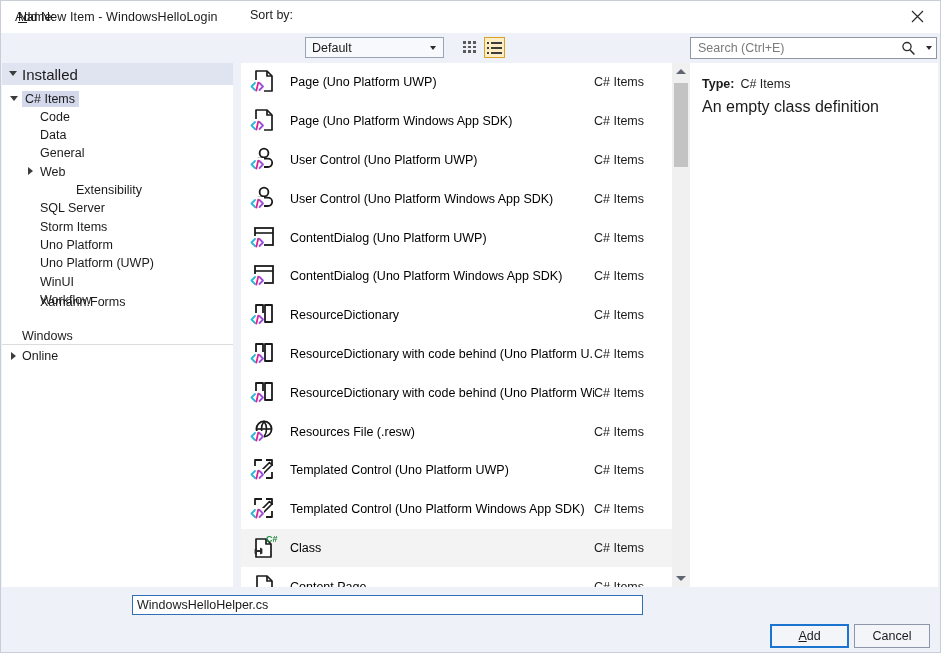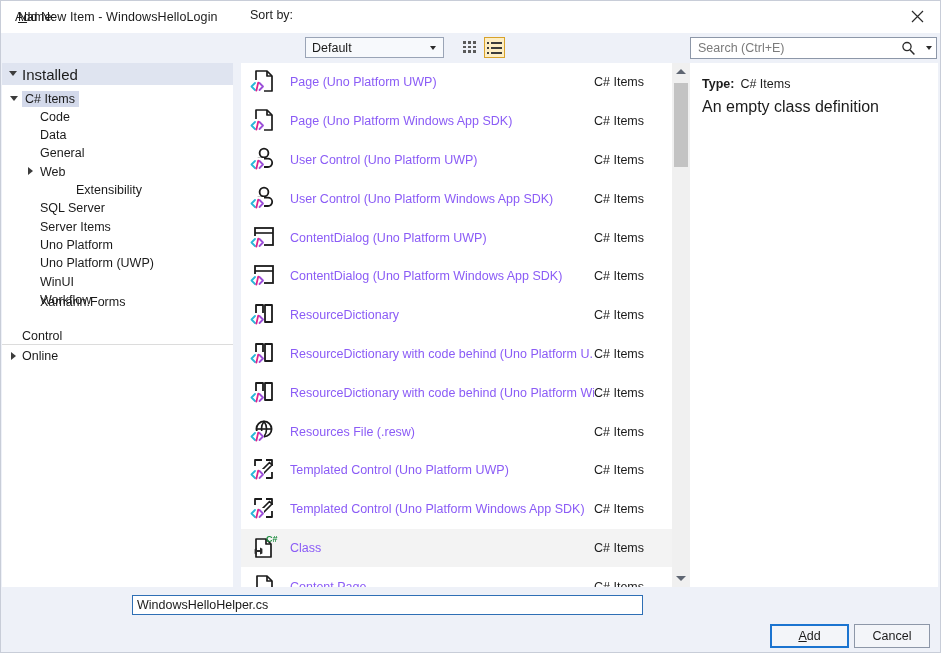--- a/index.html
+++ b/index.html
@@ -179,21 +179,21 @@
     box-sizing: border-box;
     padding-left: 6px;
   }
   .list-row.selected { background: #f3f3f3; }
   .row-icon {
     width: 34px; height: 32px;
     display: flex; align-items: center; justify-content: center;
     flex: none;
   }
   .row-label {
-    font-size: 12.5px; color: #8b5cf6;
+    font-size: 12.5px; color: #000000;
     margin-left: 9px;
     flex: 1 1 auto;
     white-space: nowrap; overflow: hidden;
   }
   .row-cat {
     font-size: 12.5px; color: #1b1b1b;
     flex: none;
     width: 72px;
     text-align: left;
     padding-right: 6px;
@@ -385,39 +385,39 @@
           <span class="tri-closed" style="position: absolute; left: 26px; top: 5px;"></span>
           <span class="lbl" style="margin-left: 38px;">Web</span>
         </div>
         <div class="tree-node" style="top: 117.5px; padding-left: 36px;">
           <span class="lbl" style="margin-left: 38px;">Extensibility</span>
         </div>
         <div class="tree-node" style="top: 135.8px;">
           <span class="lbl" style="margin-left: 38px;">SQL Server</span>
         </div>
         <div class="tree-node" style="top: 154.1px;">
-          <span class="lbl" style="margin-left: 38px;">Server Items</span>
+          <span class="lbl" style="margin-left: 38px;">Storm Items</span>
         </div>
         <div class="tree-node" style="top: 172.4px;">
           <span class="lbl" style="margin-left: 38px;">Uno Platform</span>
         </div>
         <div class="tree-node" style="top: 190.7px;">
           <span class="lbl" style="margin-left: 38px;">Uno Platform (UWP)</span>
         </div>
         <div class="tree-node" style="top: 209px;">
           <span class="lbl" style="margin-left: 38px;">WinUI</span>
         </div>
         <div class="tree-node" style="top: 227.3px;">
           <span class="lbl" style="margin-left: 38px;">Workflow</span>
         </div>
         <div class="tree-node" style="top: 229px;">
           <span class="lbl" style="margin-left: 38px;">Xamarin.Forms</span>
         </div>
         <div class="tree-node" style="top: 263.9px;">
-          <span class="lbl" style="margin-left: 20px;">Control</span>
+          <span class="lbl" style="margin-left: 20px;">Windows</span>
         </div>
       </div>
 
     <div class="online-sep"></div>
 
     <div class="online-node">
       <span class="tri tri-closed"></span>
       <span class="lbl">Online</span>
     </div>
   </div>

